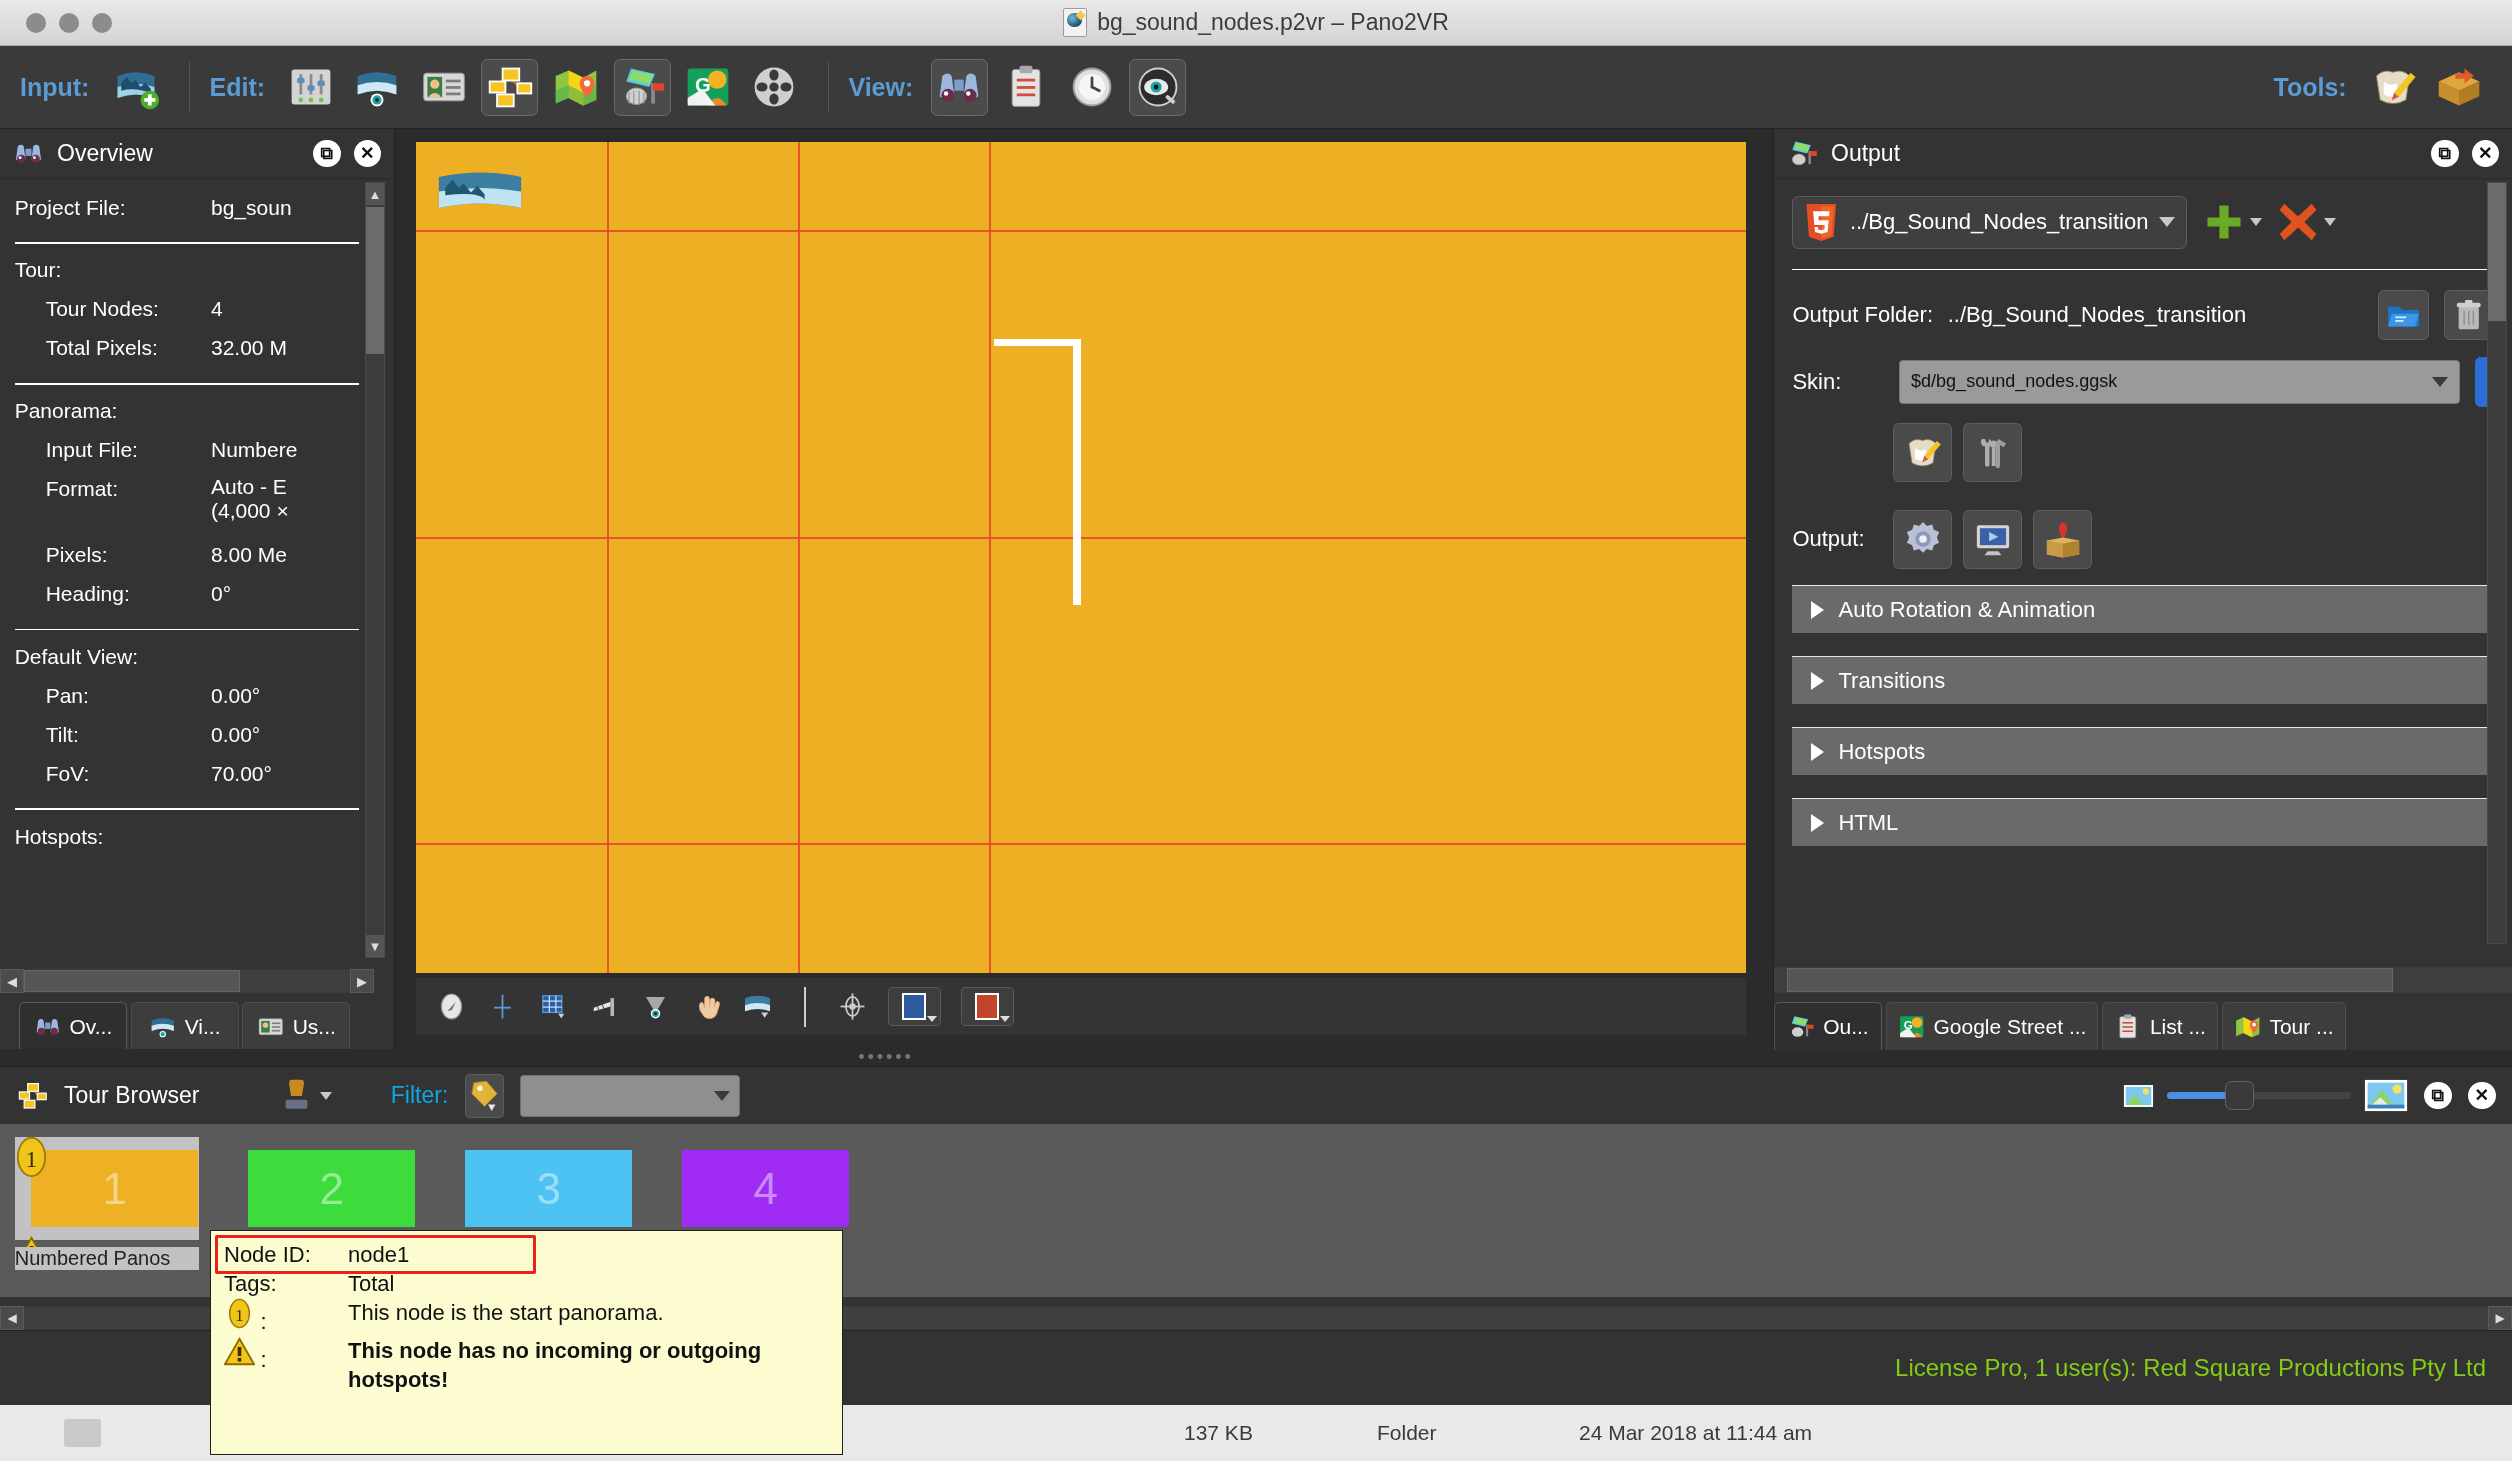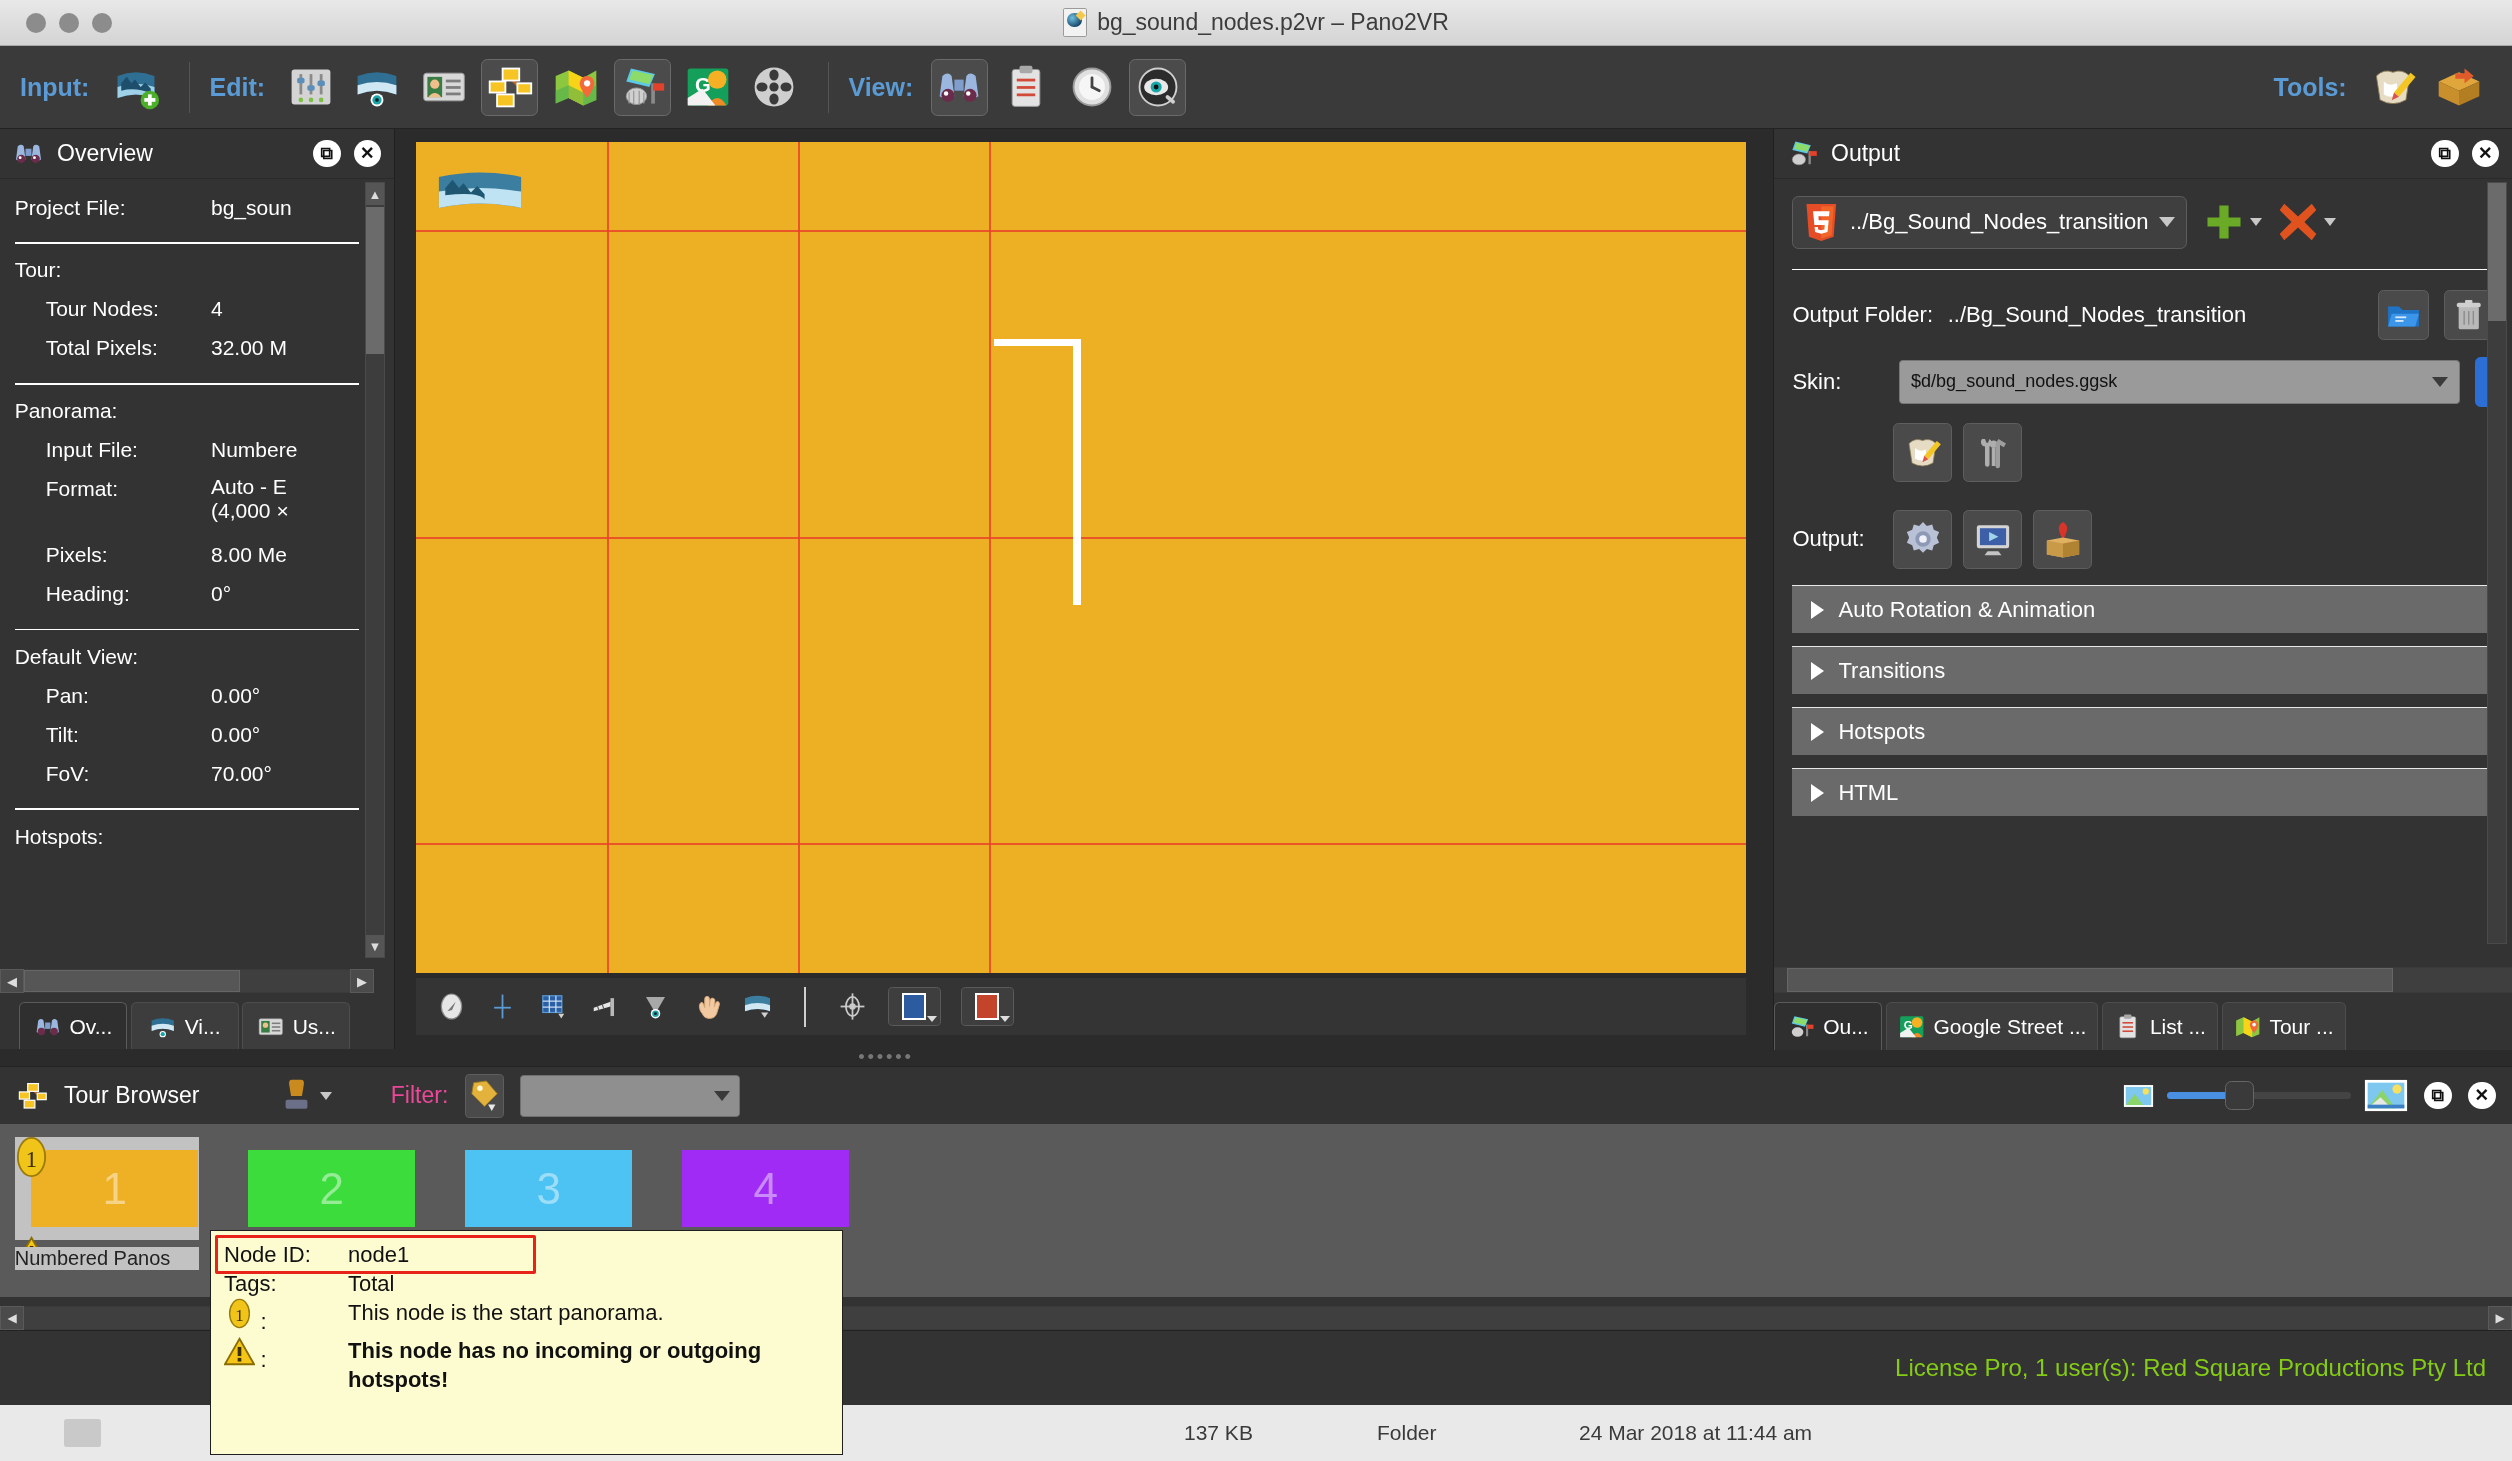--- a/index.html
+++ b/index.html
@@ -139,41 +139,41 @@
   .field .car{ margin-left:auto; width:0;height:0;border-left:8.3px solid transparent;
     border-right:8.3px solid transparent;border-top:10px solid #3a3a3a; }
   .sq-btn{ width:51px; height:50px; background:#4a4a4a; border:0.9px solid #5e5e5e;
     border-radius:5.5px; display:flex; align-items:center; justify-content:center; }
   .sq-btn.lg{ width:59px; height:59px; }
 
   .rule-w{ height:1.8px; background:#fff; margin:20px 0; }
 
   .section{ height:48px; background:#6a6a6a; border-top:1.8px solid #e8e8e8;
     display:flex; align-items:center; gap:14.7px; padding:0 18.4px; color:#fff; font-size:22px;
-    margin-bottom:13px; }
+    margin-bottom:23px; }
   .tri{ width:0;height:0;border-top:9.2px solid transparent;border-bottom:9.2px solid transparent;
     border-left:13px solid #fff; }
 
   .rp-vscroll{ position:absolute; right:5.5px; top:53px; width:20px; height:762px;
     background:#3d3d3d; border:0.9px solid #4a4a4a;}
   .rp-vscroll .thumb{ position:absolute; left:0; top:0; width:18.4px; height:138px; background:#6b6b6b; }
   .rp-hscroll{ position:absolute; left:0; bottom:57px; width:739px; height:26px;
     background:#3a3a3a; display:flex; align-items:center; }
   .rp-hscroll .track{ flex:1; height:24px; background:#3f3f3f; position:relative; }
   .rp-hscroll .thumb{ position:absolute; left:13px; top:0; width:606px; height:24px;
     background:#565656; border:0.9px solid #666; }
   .rp-tabs{ position:absolute; left:0; bottom:0; width:739px; height:53px;
     display:flex; align-items:flex-end; gap:3.7px; }
 
   
   .tour-browser{ position:absolute; left:0; top:1066px; width:2512px; height:264px;
     background:#333; border-top:0.9px solid #222; }
   .tb-head{ height:57px; display:flex; align-items:center; padding:0 16.5px; gap:16.5px; }
   .tb-title{ color:#fff; font-size:23px; }
-  .filter-label{ color:#ec4899; font-size:23px; }
+  .filter-label{ color:#0ea5e9; font-size:23px; }
   .tag-btn{ width:39px; height:44px; background:#4a4a4a; border:0.9px solid #5e5e5e;
     border-radius:4.6px; display:flex; align-items:center; justify-content:center; }
   .filter-input{ width:220px; height:42px; background:#8f8f8f; border:0.9px solid #6f6f6f;
     border-radius:3.7px; display:flex; align-items:center; }
   .filter-input .car{ margin-left:auto; margin-right:9.2px; width:0;height:0;
     border-left:8.3px solid transparent;border-right:8.3px solid transparent;border-top:10px solid #3a3a3a; }
 
   .slider-wrap{ display:flex; align-items:center; gap:13px; }
   .slider{ width:184px; height:7.3px; background:#444; border-radius:3.7px; position:relative; }
   .slider .fill{ position:absolute; left:0; top:0; height:7.3px; background:#4a90e2; border-radius:3.7px; }

